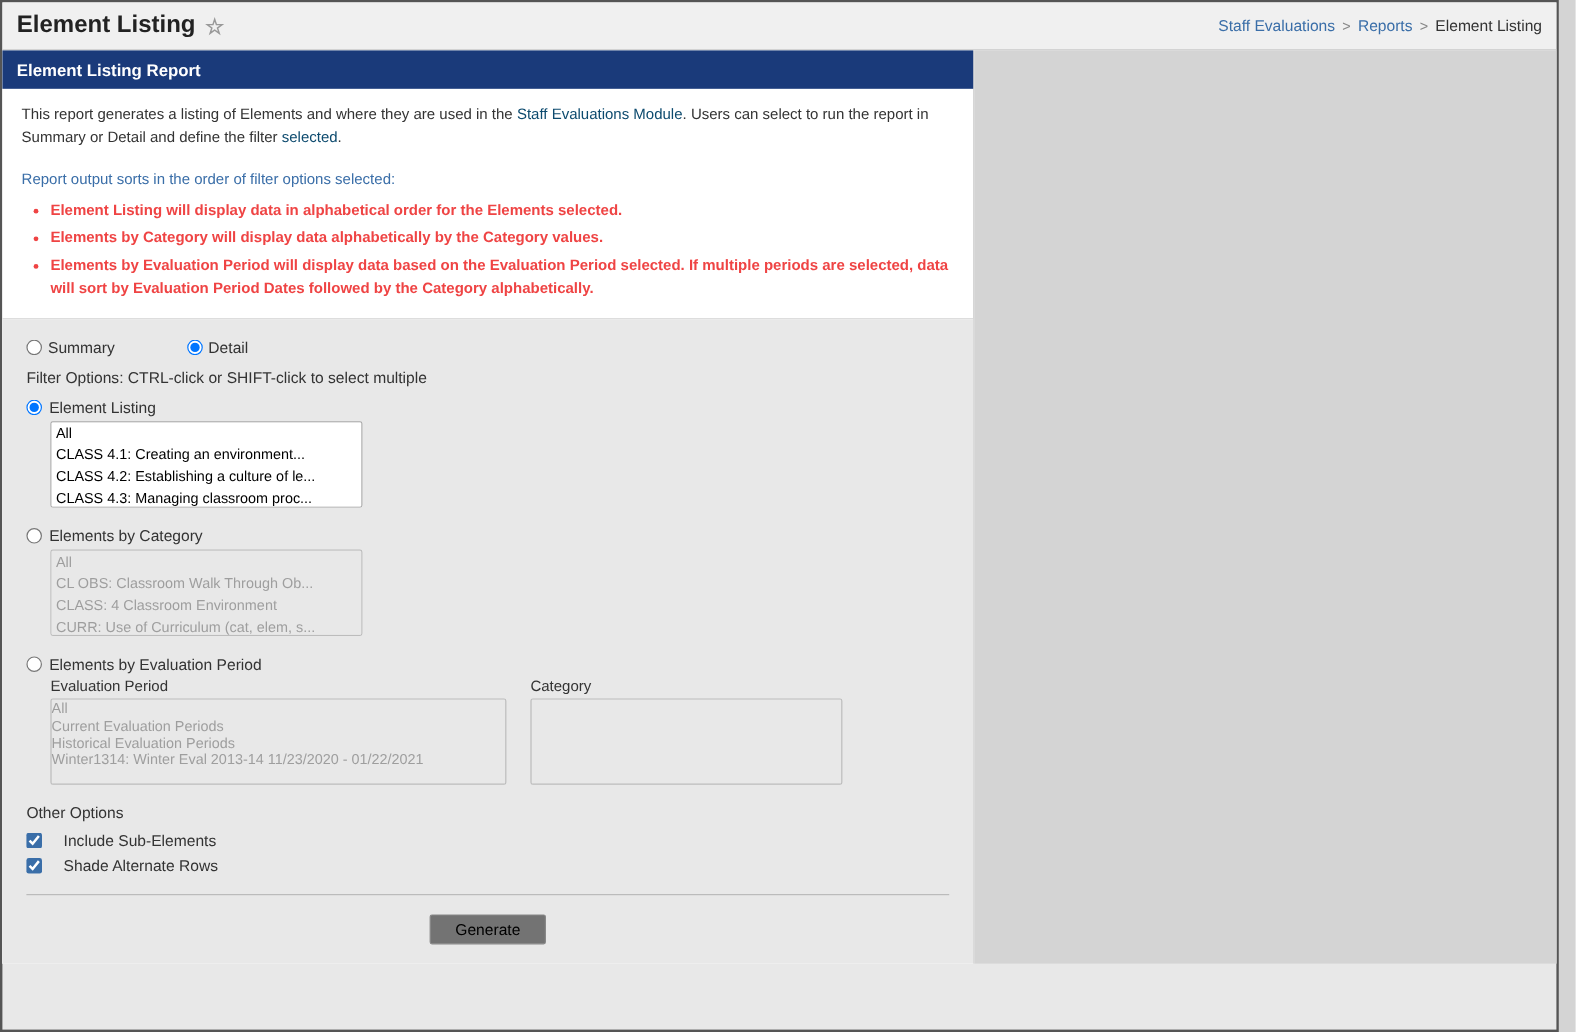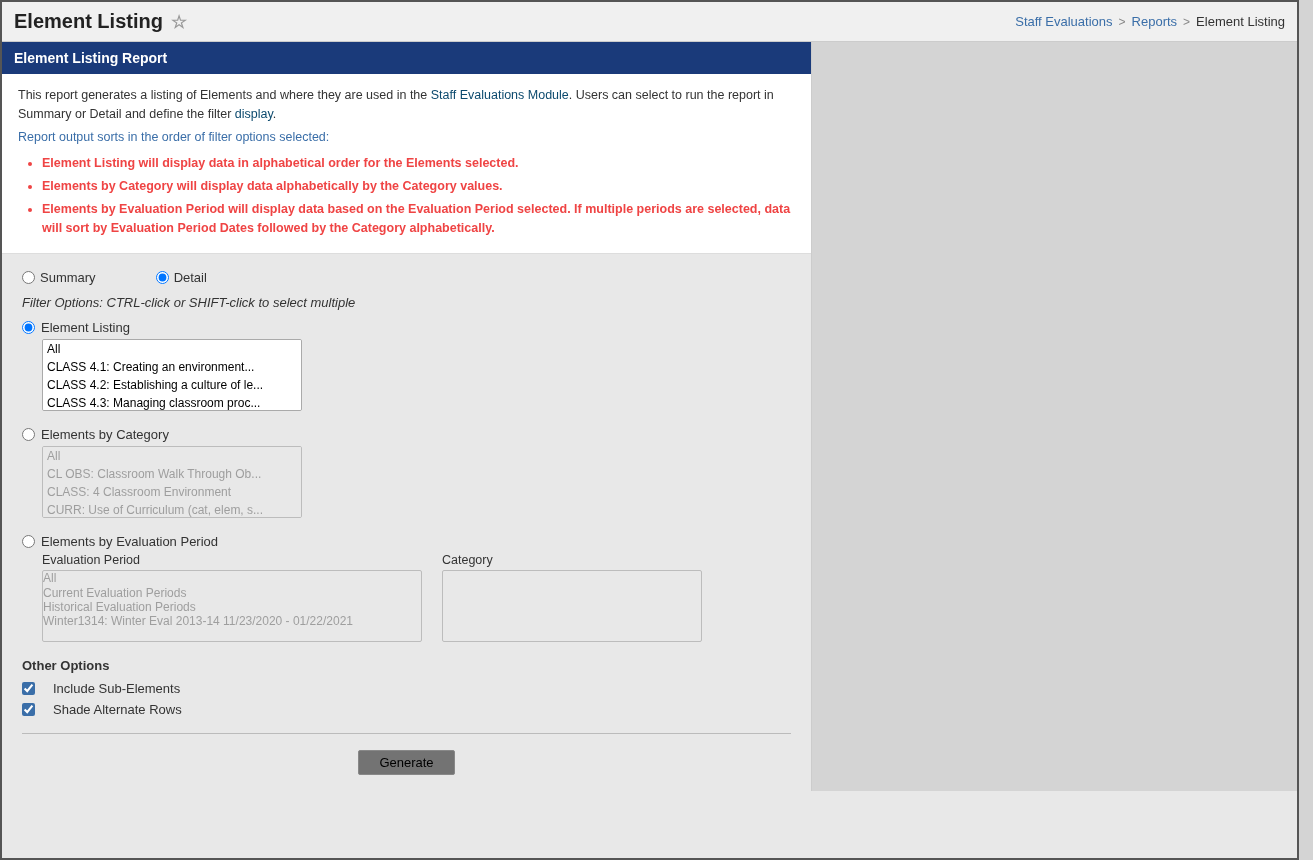--- a/index.html
+++ b/index.html
@@ -104,21 +104,20 @@
     .radio-item input[type="radio"] {
       cursor: pointer;
     }
     .filter-options-label {
       font-weight: bold;
       font-size: 13px;
       margin-bottom: 10px;
     }
     .filter-options-label span {
       font-weight: normal;
-      font-style: italic;
     }
     .filter-group {
       margin-bottom: 16px;
     }
     .filter-radio-row {
       display: flex;
       align-items: center;
       gap: 6px;
       margin-bottom: 4px;
     }
@@ -165,21 +164,21 @@
       color: #999;
     }
     .category-select {
       width: 260px;
       height: 72px;
       border: 1px solid #aaa;
       background: #e8e8e8;
       font-size: 12px;
     }
     .other-options-label {
-      font-weight: bold;
+      font-weight: normal;
       font-size: 13px;
       margin-bottom: 8px;
     }
     .checkbox-row {
       display: flex;
       align-items: center;
       gap: 18px;
       margin-bottom: 6px;
     }
     .checkbox-row input[type="checkbox"] {
@@ -241,23 +240,23 @@
 
   <div class="content-wrapper">
     <div class="left-panel">
 
       <div class="report-header">
         <span>Element Listing Report</span>
       </div>
 
       <div class="report-description">
         <p>
-          This report generates a listing of Elements and where they are used in the <span class="blue-link">Staff Evaluations Module</span>. Users can select to run the report in Summary or Detail and define the filter <span class="blue-link">display</span>.
+          This report generates a listing of Elements and where they are used in the <span class="blue-link">Staff Evaluations Module</span>. Users can select to run the report in Summary or Detail and define the filter <span class="blue-link">selected</span>.
         </p>
-        <p style="color:#3a6ea8; margin-top:4px;">Report output sorts in the order of filter options selected:</p>
+        <p style="color:#3a6ea8; margin-top:16px;">Report output sorts in the order of filter options selected:</p>
         <ul>
           <li>Element Listing will display data in alphabetical order for the Elements selected.</li>
           <li>Elements by Category will display data alphabetically by the Category values.</li>
           <li>Elements by Evaluation Period will display data based on the Evaluation Period selected. If multiple periods are selected, data will sort by Evaluation Period Dates followed by the Category alphabetically.</li>
         </ul>
       </div>
 
       <div class="form-section">
 
         <div>

